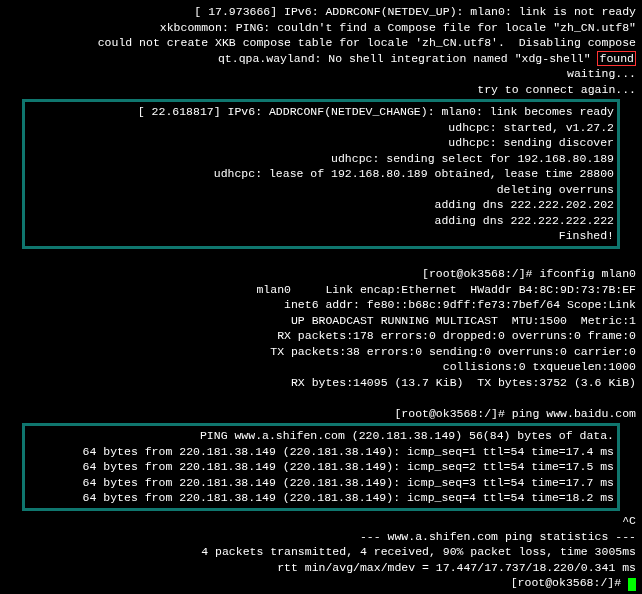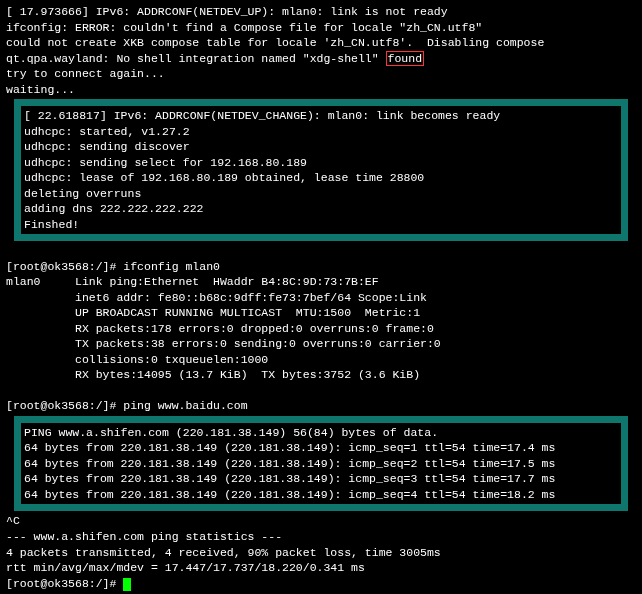--- a/index.html
+++ b/index.html
@@ -1,18 +1,19 @@
 <!DOCTYPE html>
 <html><head>
   <meta charset="utf-8">
   <style>
     * {
       margin: 0;
       padding: 0;
       box-sizing: border-box;
+      text-align: right;
     }
     body {
       background-color: #000000;
       width: 642px;
       height: 594px;
       overflow: hidden;
       font-family: 'Courier New', Courier, monospace;
       font-size: 11.5px;
       color: #ffffff;
     }
@@ -29,58 +30,59 @@
       white-space: pre;
       color: #ffffff;
     }
     .inline-box {
       border: 1px solid #ff3333;
       padding: 0 1px;
       display: inline;
       margin-top: 6px;
     }
     .block-section {
-      border: 7px solid #0f766e;
+      border: 3px solid #0f766e;
       padding: 2px 3px;
-      margin: 2px 8px;
+      margin: 2px 16px;
     }
     .cursor {
       display: inline-block;
       width: 8px;
       height: 13px;
       background-color: #00ff00;
       vertical-align: bottom;
     }
   </style>
 </head>
 <body>
 
 <div class="terminal">
 
   <div class="line">[ 17.973666] IPv6: ADDRCONF(NETDEV_UP): mlan0: link is not ready</div>
-  <div class="line">ifconfig: ERROR: couldn't find a Compose file for locale "zh_CN.utf8"</div>
+  <div class="line">xkbcommon: PING: couldn't find a Compose file for locale "zh_CN.utf8"</div>
   <div class="line">could not create XKB compose table for locale 'zh_CN.utf8'.  Disabling compose</div>
   <div class="line">qt.qpa.wayland: No shell integration named "xdg-shell" <span class="inline-box">found</span></div>
+  <div class="line">waiting...</div>
   <div class="line">try to connect again...</div>
-  <div class="line">waiting...</div>
 
   <div class="block-section">
     <div class="line">[ 22.618817] IPv6: ADDRCONF(NETDEV_CHANGE): mlan0: link becomes ready</div>
     <div class="line">udhcpc: started, v1.27.2</div>
     <div class="line">udhcpc: sending discover</div>
     <div class="line">udhcpc: sending select for 192.168.80.189</div>
     <div class="line">udhcpc: lease of 192.168.80.189 obtained, lease time 28800</div>
     <div class="line">deleting overruns</div>
+    <div class="line">adding dns 222.222.202.202</div>
     <div class="line">adding dns 222.222.222.222</div>
     <div class="line">Finshed!</div>
   </div>
 
   <div class="line">&nbsp;</div>
   <div class="line">[root@ok3568:/]# ifconfig mlan0</div>
-  <div class="line">mlan0     Link ping:Ethernet  HWaddr B4:8C:9D:73:7B:EF</div>
+  <div class="line">mlan0     Link encap:Ethernet  HWaddr B4:8C:9D:73:7B:EF</div>
   <div class="line">          inet6 addr: fe80::b68c:9dff:fe73:7bef/64 Scope:Link</div>
   <div class="line">          UP BROADCAST RUNNING MULTICAST  MTU:1500  Metric:1</div>
   <div class="line">          RX packets:178 errors:0 dropped:0 overruns:0 frame:0</div>
   <div class="line">          TX packets:38 errors:0 sending:0 overruns:0 carrier:0</div>
   <div class="line">          collisions:0 txqueuelen:1000</div>
   <div class="line">          RX bytes:14095 (13.7 KiB)  TX bytes:3752 (3.6 KiB)</div>
 
   <div class="line">&nbsp;</div>
   <div class="line">[root@ok3568:/]# ping www.baidu.com</div>
 

